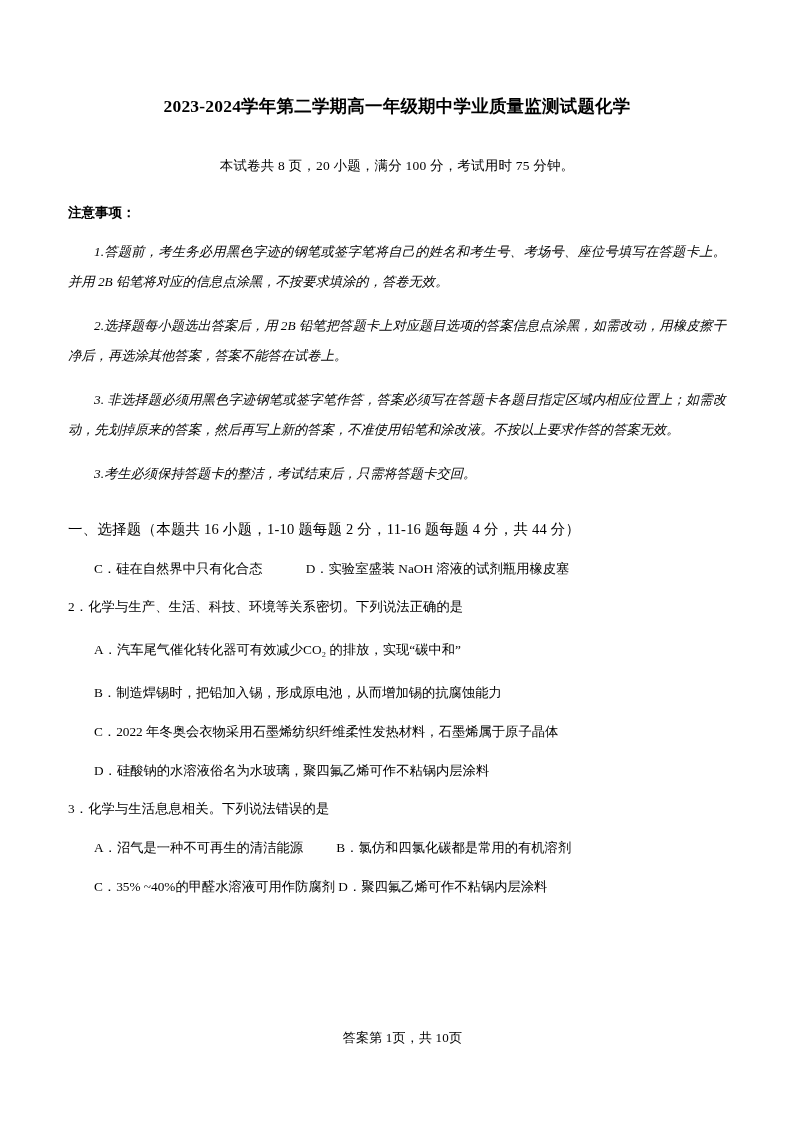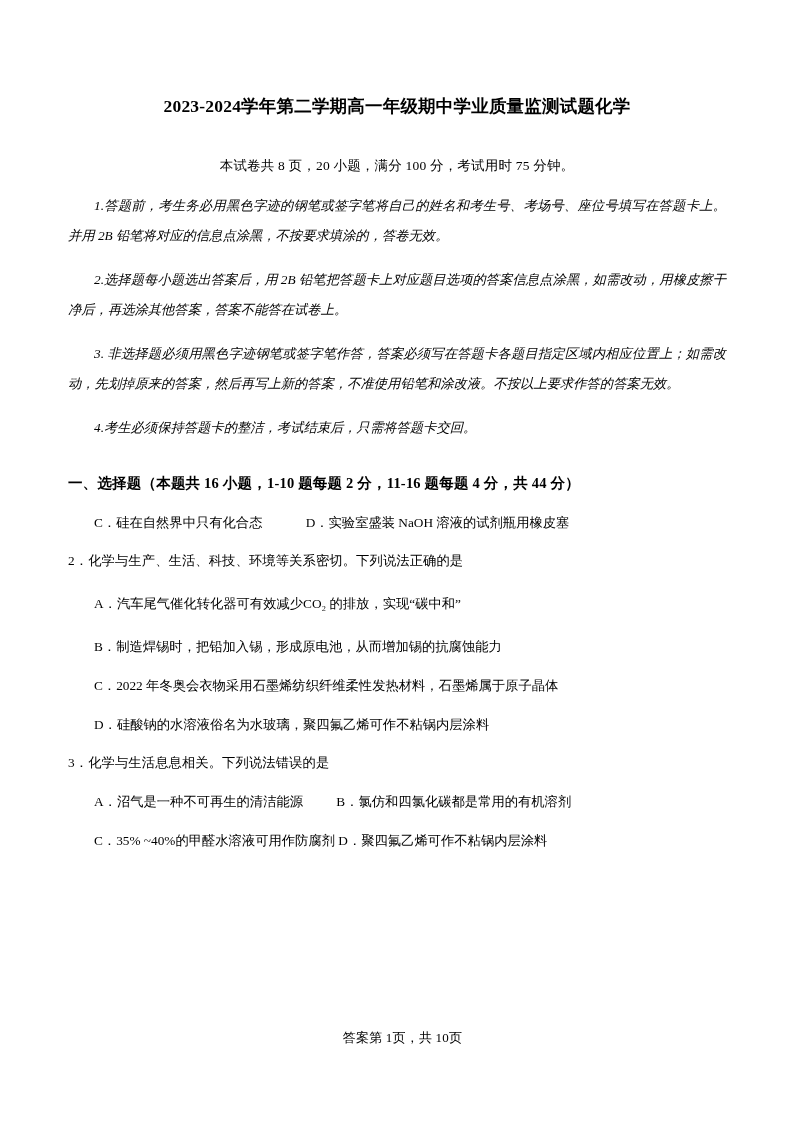--- a/index.html
+++ b/index.html
@@ -55,21 +55,21 @@
     font-size: 13.3px;
     line-height: 30px;
     margin-top: 14px;
     text-indent: 26px;
     text-align: justify;
     font-family: "Liberation Serif", "DejaVu Serif", serif;
     font-style: italic;
   }
   .section-heading {
     font-size: 14.5px;
-    font-weight: bold;
+    font-weight: normal;
     margin-top: 28px;
     line-height: 24px;
     letter-spacing: 0.2px;
   }
   .question {
     margin-top: 16px;
   }
   .q-stem {
     font-size: 13.3px;
     line-height: 22px;
@@ -100,25 +100,26 @@
 </head>
 <body>
 
 <div class="page">
   <div class="content">
 
     <div class="doc-title">2023-2024学年第二学期高一年级期中学业质量监测试题化学</div>
 
     <div class="subtitle">本试卷共 8 页，20 小题，满分 100 分，考试用时 75 分钟。</div>
 
+    <div class="notice-heading">注意事项：</div>
 
     <div class="notice-item">1.答题前，考生务必用黑色字迹的钢笔或签字笔将自己的姓名和考生号、考场号、座位号填写在答题卡上。并用 2B 铅笔将对应的信息点涂黑，不按要求填涂的，答卷无效。</div>
     <div class="notice-item">2.选择题每小题选出答案后，用 2B 铅笔把答题卡上对应题目选项的答案信息点涂黑，如需改动，用橡皮擦干净后，再选涂其他答案，答案不能答在试卷上。</div>
     <div class="notice-item">3. 非选择题必须用黑色字迹钢笔或签字笔作答，答案必须写在答题卡各题目指定区域内相应位置上；如需改动，先划掉原来的答案，然后再写上新的答案，不准使用铅笔和涂改液。不按以上要求作答的答案无效。</div>
-    <div class="notice-item">4.考生必须保持答题卡的整洁，考试结束后，只需将答题卡交回。</div>
+    <div class="notice-item">3.考生必须保持答题卡的整洁，考试结束后，只需将答题卡交回。</div>
 
     <div class="section-heading">一、选择题（本题共 16 小题，1-10 题每题 2 分，11-16 题每题 4 分，共 44 分）</div>
 
     <div class="question">
       <div class="opt-row opt-indent">C．硅在自然界中只有化合态             D．实验室盛装 NaOH 溶液的试剂瓶用橡皮塞</div>
     </div>
 
     <div class="question">
       <div class="q-stem">2．化学与生产、生活、科技、环境等关系密切。下列说法正确的是</div>
       <div class="opt-row opt-indent tall">A．汽车尾气催化转化器可有效减少CO₂ 的排放，实现“碳中和”</div>

